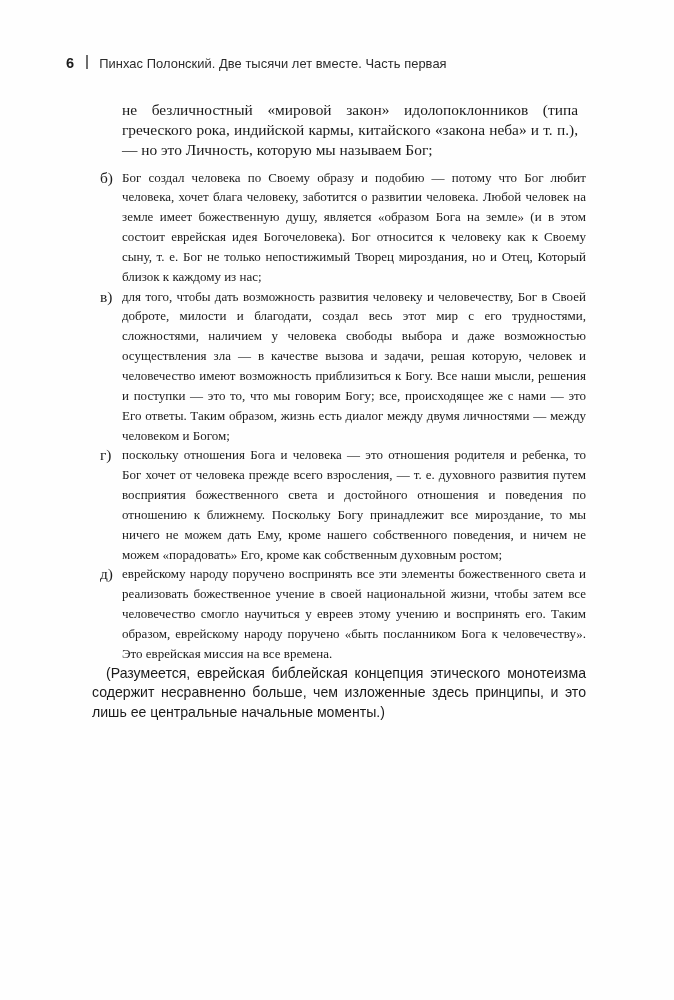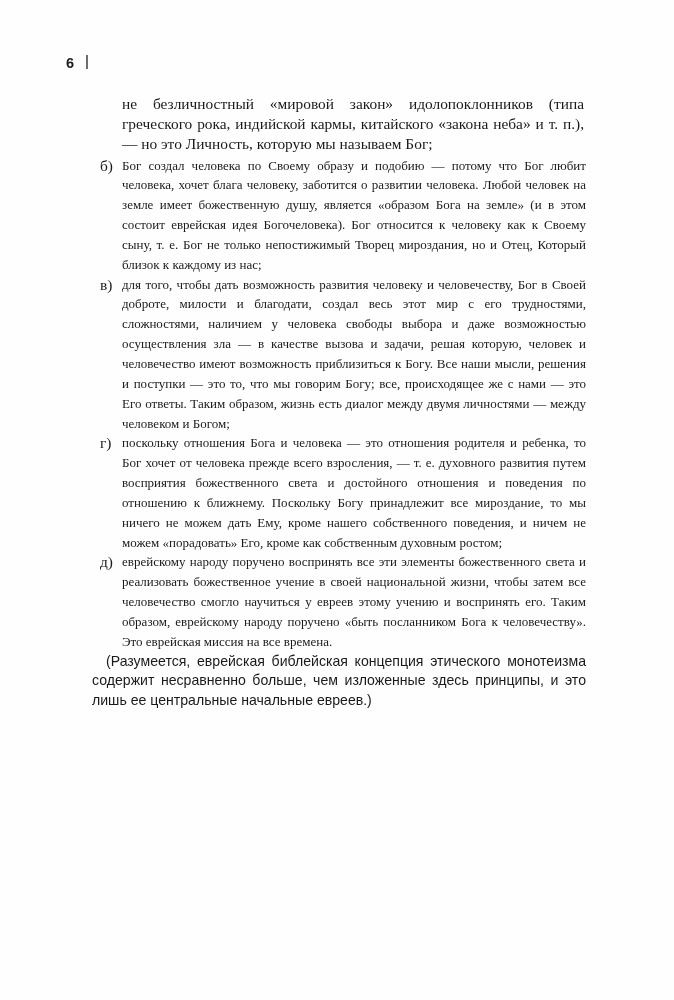--- a/index.html
+++ b/index.html
@@ -56,21 +56,21 @@
 
   
   .textblock {
     position: absolute;
     left: 92px;
     top: 92px;
     width: 494px;
   }
 
   .para {
-    margin: 2px;
+    margin: 8px;
     text-align: justify;
     text-justify: inter-word;
     font-size: 15.4px;
     line-height: 19.85px;
     hyphens: manual;
     -webkit-hyphens: manual;
   }
 
   
   .para.continuation {
@@ -118,20 +118,21 @@
   }
 </style>
 </head>
 <body>
 
 <div class="page">
 
   <div class="running-header">
     <span class="folio">6</span>
     <span class="header-rule"></span>
+    <span class="header-title">Пинхас Полонский. Две тысячи лет вместе. Часть первая</span>
   </div>
 
   <div class="textblock">
 
     <p class="para continuation full-justify">не безличностный «мировой закон» идолопоклонников (типа греческого рока, индийской кармы, китайского «закона неба» и т. п.), — но это Личность, которую мы называем Бог;</p>
 
     <div class="list-item">
       <span class="list-marker">б)</span>
       <span class="list-body full-justify">Бог создал человека по Своему образу и подобию — потому что Бог любит человека, хочет блага человеку, заботится о развитии человека. Любой человек на земле имеет божественную душу, является «образом Бога на земле» (и в этом состоит еврейская идея Богочеловека). Бог относится к человеку как к Своему сыну, т. е. Бог не только непостижимый Творец мироздания, но и Отец, Который близок к каждому из нас;</span>
     </div>
@@ -144,16 +145,16 @@
     <div class="list-item">
       <span class="list-marker">г)</span>
       <span class="list-body full-justify">поскольку отношения Бога и человека — это отношения родителя и ребенка, то Бог хочет от человека прежде всего взросления, — т. е. духовного развития путем восприятия божественного света и достойного отношения и поведения по отношению к ближнему. Поскольку Богу принадлежит все мироздание, то мы ничего не можем дать Ему, кроме нашего собственного поведения, и ничем не можем «порадовать» Его, кроме как собственным духовным ростом;</span>
     </div>
 
     <div class="list-item">
       <span class="list-marker">д)</span>
       <span class="list-body full-justify">еврейскому народу поручено воспринять все эти элементы божественного света и реализовать божественное учение в своей национальной жизни, чтобы затем все человечество смогло научиться у евреев этому учению и воспринять его. Таким образом, еврейскому народу поручено «быть посланником Бога к человечеству». Это еврейская миссия на все времена.</span>
     </div>
 
-    <p class="closing">(Разумеется, еврейская библейская концепция этического монотеизма содержит несравненно больше, чем изложенные здесь принципы, и это лишь ее центральные начальные евреев.)</p>
+    <p class="closing">(Разумеется, еврейская библейская концепция этического монотеизма содержит несравненно больше, чем изложенные здесь принципы, и это лишь ее центральные начальные моменты.)</p>
 
   </div>
 </div>
 
 </body></html>

